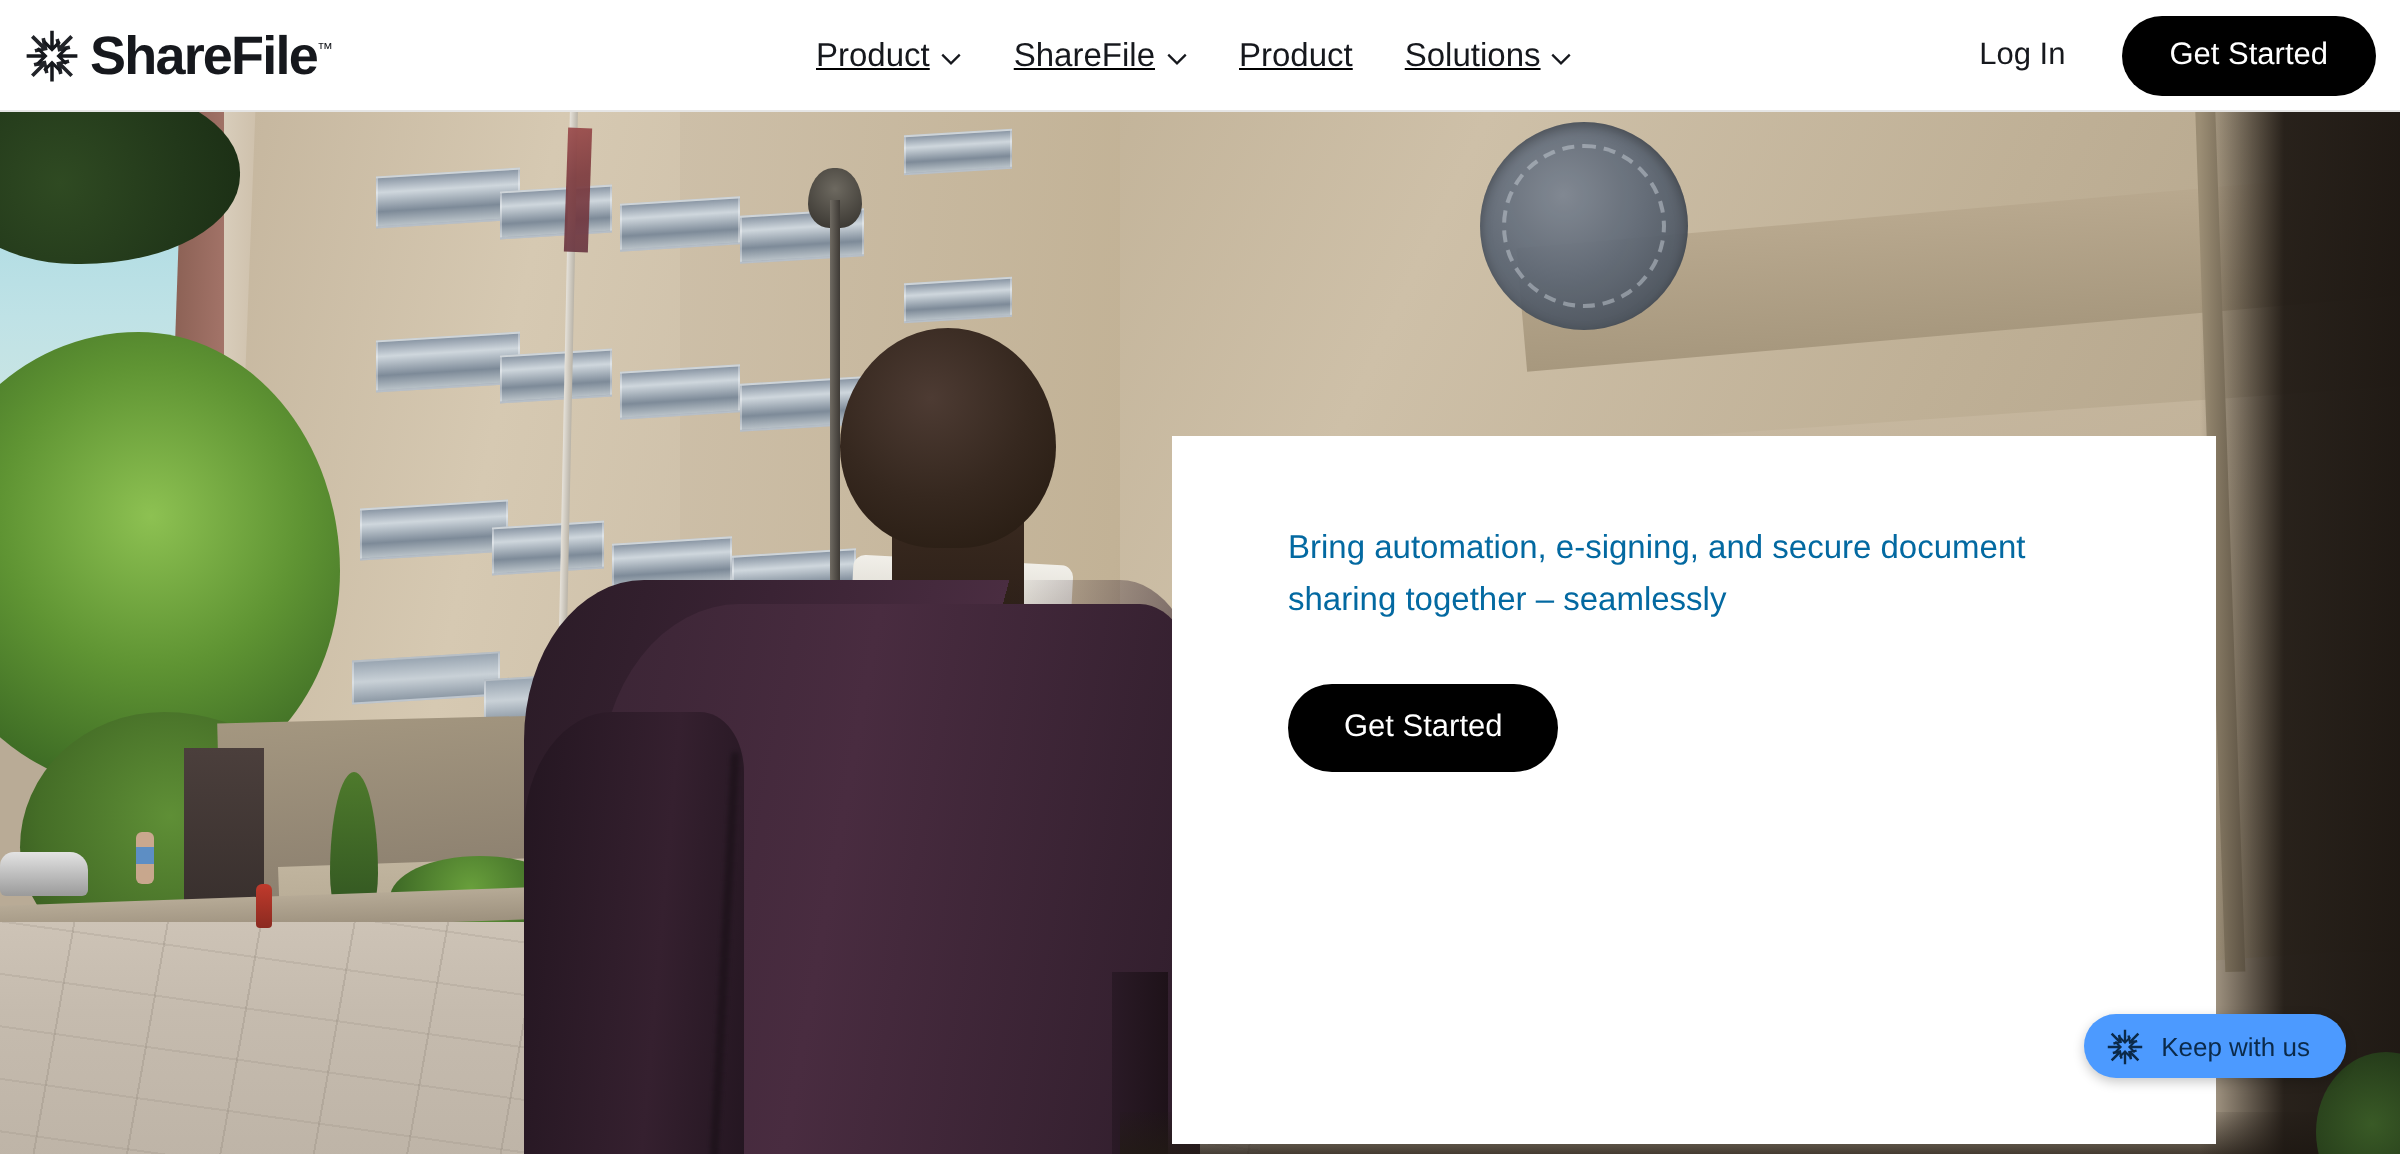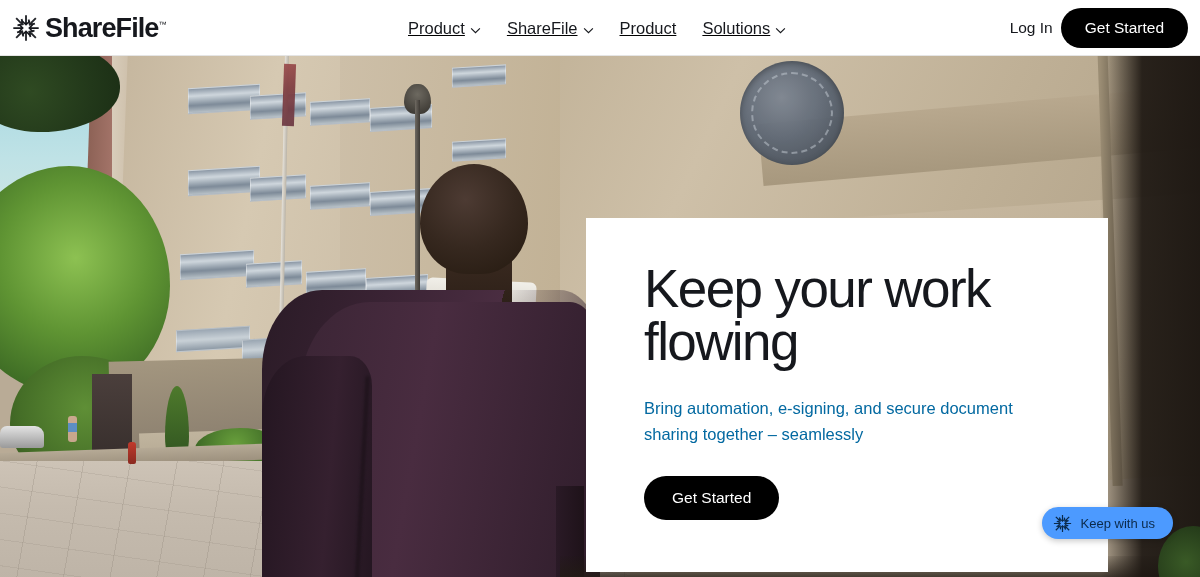--- a/index.html
+++ b/index.html
@@ -58,21 +58,21 @@
     line-height: 1;
     white-space: nowrap;
   }
   .chev {
     width: 11px; height: 7px; display: inline-block; flex: none;
     margin-top: 2px;
   }
 
   .header-right {
     position: absolute; right: 12px; top: 0; height: 56px;
-    display: flex; align-items: center; gap: 8px;
+    display: flex; align-items: center; gap: 28px;
   }
   .login-link {
     font-size: 15.5px;
     color: #16181d;
     text-decoration: none;
     cursor: pointer;
     white-space: nowrap;
   }
   .btn-pill {
     background: #000000;
@@ -481,21 +481,20 @@
       <div class="man-shoulderline"></div>
       <div class="man-sleeve-cuff"></div>
 
       <div class="bottom-dark"></div>
       <div class="right-dark"></div>
       <div class="right-foliage"></div>
     </div>
 
     <div class="card" style="top:162px;">
       <div class="card-inner">
-        <h1 class="hero-title">Keep your work flowing</h1>
         <p class="hero-sub">Bring automation, e-signing, and secure document sharing together – seamlessly</p>
         <button class="btn-pill btn-hero">Get Started</button>
       </div>
     </div>
   </div>
 
   <div class="header">
     <a class="brand" href="#">
       <span>
         <svg class="brand-mark" viewBox="0 0 64 64" aria-hidden="true">

